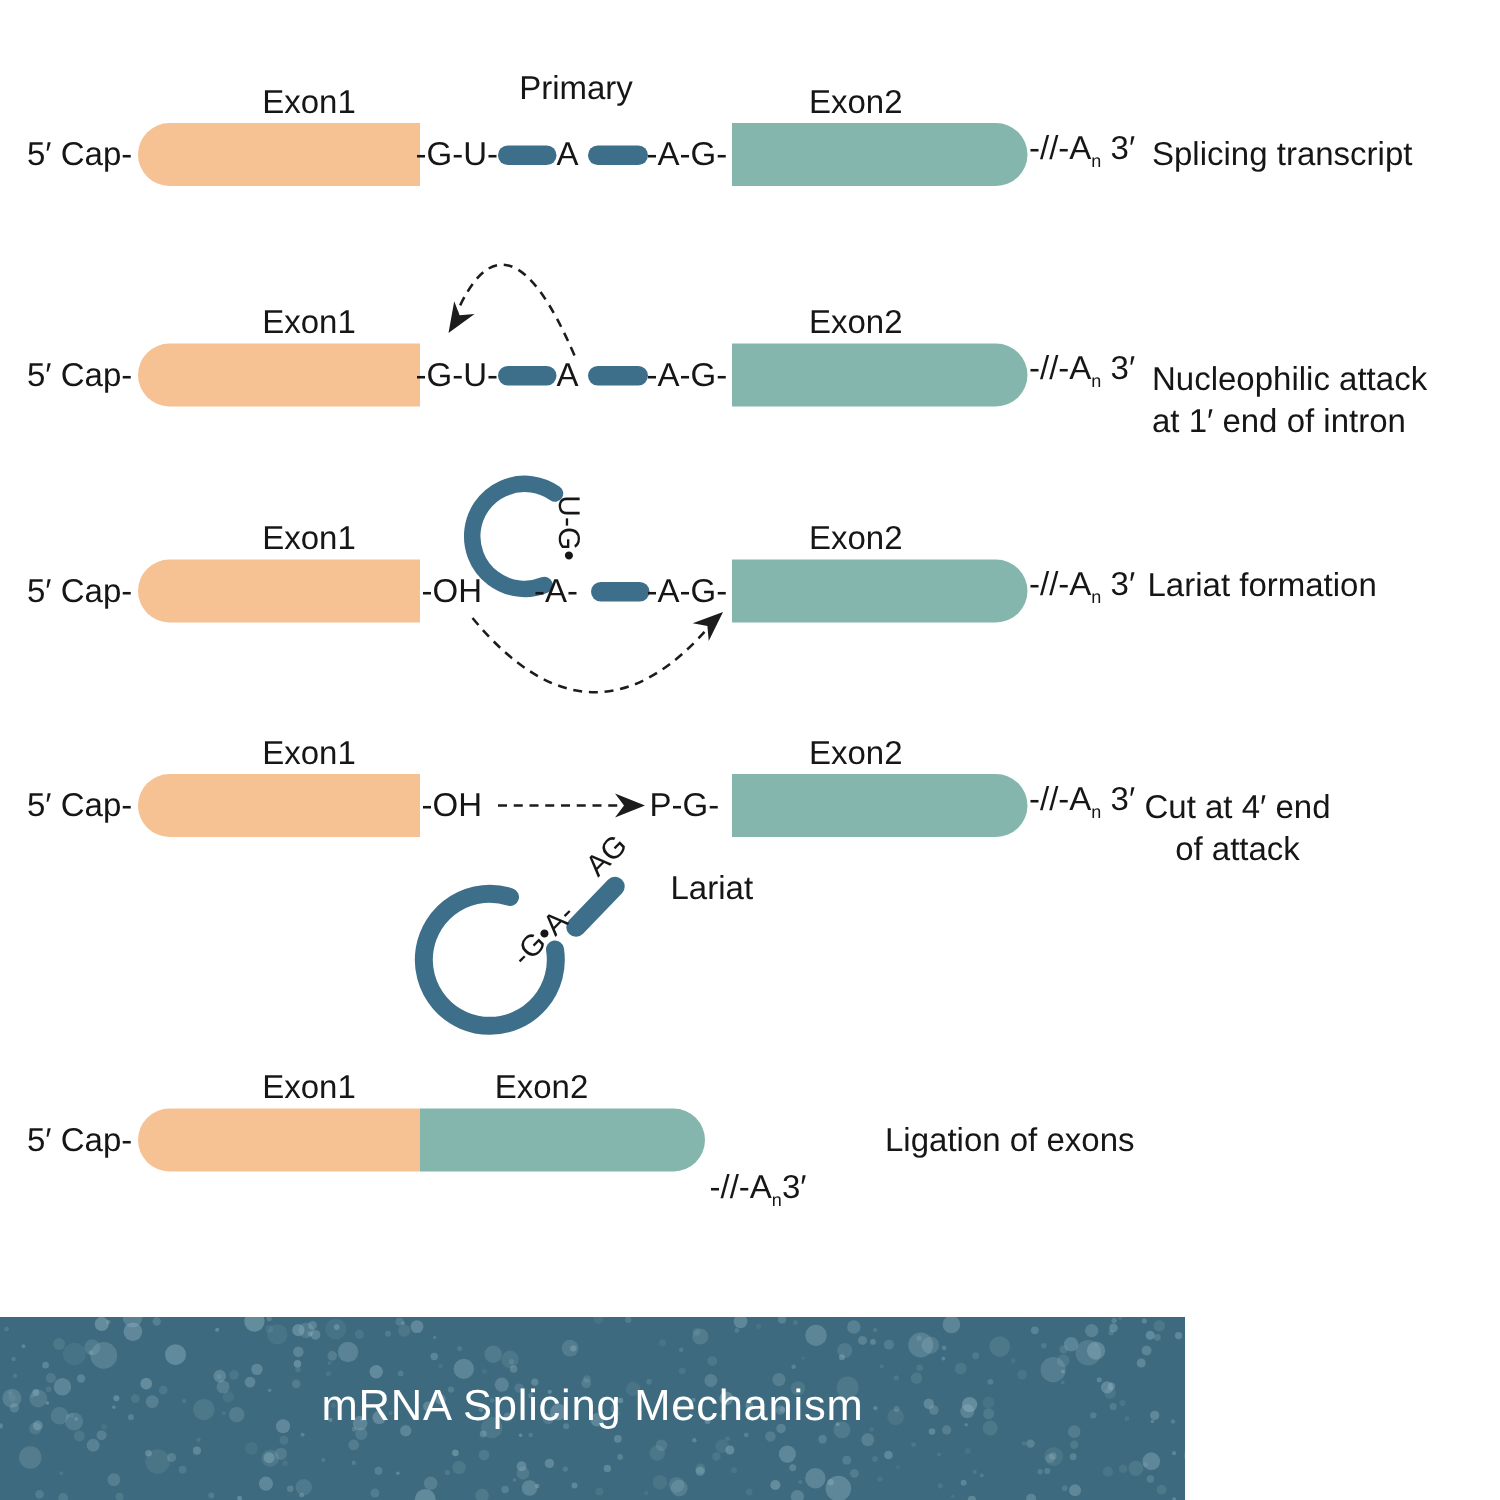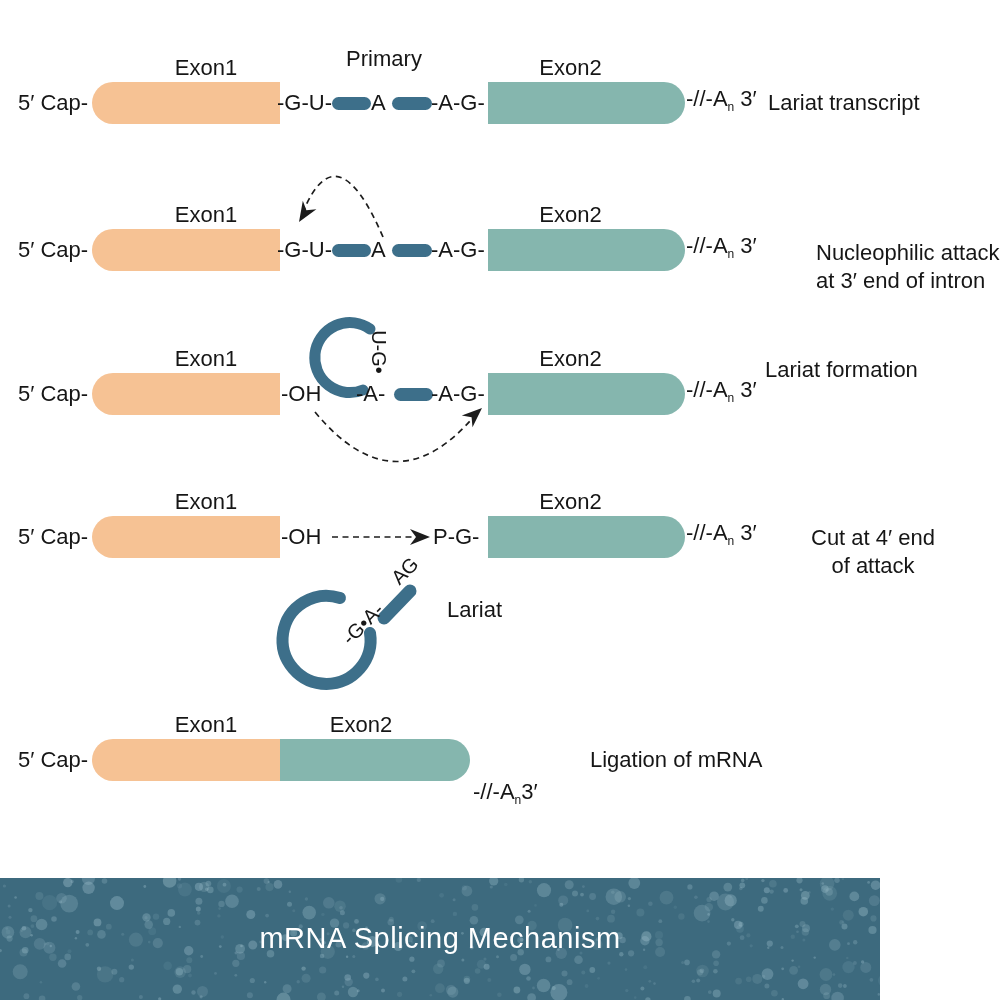--- a/index.html
+++ b/index.html
@@ -2,115 +2,115 @@
 <html style="--exon1: #f6c294; --exon2: #85b6ae; --intron: #3d6f8a; --banner_bg: #3d6a7e; --banner_text: #ffffff; --text: #161616; --speckle: #9fc0cc;"><head>
 <meta charset="utf-8">
 <style>
   html,body{margin:0;padding:0;background:#fff;}
   .canvas{position:relative;width:1000px;height:1000px;background:#fff;overflow:hidden;
           font-family:"Liberation Sans","DejaVu Sans",sans-serif;}
   .t{position:absolute;font-size:22px;line-height:24px;transform:translateY(-50%);
      white-space:nowrap;color:var(--text);}
   .t sub{font-size:12px;}
   .lbl{position:absolute;font-size:22px;line-height:24px;text-align:center;color:var(--text);white-space:nowrap;}
-  .cap2{position:absolute;font-size:22px;line-height:28px;color:var(--text);white-space:nowrap;margin-left:48px;}
+  .cap2{position:absolute;font-size:22px;line-height:28px;color:var(--text);white-space:nowrap;}
   .ctr{text-align:center;}
   .exon{position:absolute;height:42px;z-index:1;}
   .e1{background:var(--exon1);}
   .e2{background:var(--exon2);}
   .rl{border-radius:21px 0 0 21px;}
   .rr{border-radius:0 21px 21px 0;}
   .ibar{position:absolute;width:39px;height:13px;border-radius:7px;background:var(--intron);z-index:1;}
   .rot{position:absolute;font-size:20px;color:var(--text);white-space:nowrap;
        transform:translate(-50%,-50%) rotate(90deg);}
   .rot45{position:absolute;font-size:20px;color:var(--text);white-space:nowrap;
        transform:translate(-50%,-50%) rotate(-45deg);}
   .overlay{position:absolute;left:0;top:0;z-index:2;pointer-events:none;}
   .dash{fill:none;stroke:#1c1c1c;stroke-width:1.7;stroke-dasharray:6 4.5;}
   .dart{fill:#1c1c1c;stroke:none;}
   .loop{fill:none;stroke:var(--intron);stroke-width:11;stroke-linecap:round;}
   .loop2{stroke-width:12;}
   .tailbar{stroke:var(--intron);stroke-width:13;stroke-linecap:round;}
   .txt{z-index:3;}
-  .banner{position:absolute;left:0;top:878px;width:880px;height:122px;background:var(--banner_bg);overflow:hidden;z-index:4;}
+  .banner{position:absolute;left:0;top:878px;width:790px;height:122px;background:var(--banner_bg);overflow:hidden;z-index:4;}
   .banner-title{position:absolute;left:0;top:60px;width:100%;text-align:center;transform:translateY(-50%);
      font-size:29px;letter-spacing:.5px;color:var(--banner_text);}
 </style>
 </head>
 <body>
 
 <div class="canvas">
 
   <div class="t txt" style="left:18px;top:103px">5′ Cap-</div>
   <div class="lbl txt" style="left:112px;top:56px;width:188px">Exon1</div>
   <div class="lbl txt" style="left:324px;top:47px;width:120px">Primary</div>
   <div class="lbl txt" style="left:472px;top:56px;width:197px">Exon2</div>
   <div class="exon e1 rl" style="left:92px;top:82px;width:188px"></div>
   <div class="t txt" style="left:277px;top:103px">-G-U-</div>
   <div class="ibar" style="left:332px;top:97px"></div>
   <div class="t txt" style="left:371px;top:103px">A</div>
   <div class="ibar" style="left:392px;top:97px;width:40px"></div>
   <div class="t txt" style="left:431px;top:103px">-A-G-</div>
   <div class="exon e2 rr" style="left:488px;top:82px;width:197px"></div>
   <div class="t txt" style="left:686px;top:103px"><span>-//-A</span><sub>n</sub><span> 3′</span></div>
-  <div class="t txt" style="left:768px;top:103px">Lariat transcript</div>
+  <div class="t txt" style="left:768px;top:103px">Splicing transcript</div>
 
   <div class="t txt" style="left:18px;top:250px">5′ Cap-</div>
   <div class="lbl txt" style="left:112px;top:203px;width:188px">Exon1</div>
   <div class="lbl txt" style="left:472px;top:203px;width:197px">Exon2</div>
   <div class="exon e1 rl" style="left:92px;top:229px;width:188px"></div>
   <div class="t txt" style="left:277px;top:250px">-G-U-</div>
   <div class="ibar" style="left:332px;top:244px"></div>
   <div class="t txt" style="left:371px;top:250px">A</div>
   <div class="ibar" style="left:392px;top:244px;width:40px"></div>
   <div class="t txt" style="left:431px;top:250px">-A-G-</div>
   <div class="exon e2 rr" style="left:488px;top:229px;width:197px"></div>
   <div class="t txt" style="left:686px;top:250px"><span>-//-A</span><sub>n</sub><span> 3′</span></div>
   <div class="cap2 txt" style="left:768px;top:239px">
     <div>Nucleophilic attack</div>
-    <div>at 3′ end of intron</div>
+    <div>at 1′ end of intron</div>
   </div>
 
   <div class="t txt" style="left:18px;top:394px">5′ Cap-</div>
   <div class="lbl txt" style="left:112px;top:347px;width:188px">Exon1</div>
   <div class="lbl txt" style="left:472px;top:347px;width:197px">Exon2</div>
   <div class="exon e1 rl" style="left:92px;top:373px;width:188px"></div>
   <div class="t txt" style="left:281px;top:394px">-OH</div>
   <div class="rot txt" style="left:378px;top:352px">U-G•</div>
   <div class="t txt" style="left:356px;top:394px">-A-</div>
   <div class="ibar" style="left:394px;top:388px"></div>
   <div class="t txt" style="left:431px;top:394px">-A-G-</div>
   <div class="exon e2 rr" style="left:488px;top:373px;width:197px"></div>
   <div class="t txt" style="left:686px;top:394px"><span>-//-A</span><sub>n</sub><span> 3′</span></div>
-  <div class="t txt" style="left:765px;top:370px">Lariat formation</div>
+  <div class="t txt" style="left:765px;top:390px">Lariat formation</div>
 
   <div class="t txt" style="left:18px;top:537px">5′ Cap-</div>
   <div class="lbl txt" style="left:112px;top:490px;width:188px">Exon1</div>
   <div class="lbl txt" style="left:472px;top:490px;width:197px">Exon2</div>
   <div class="exon e1 rl" style="left:92px;top:516px;width:188px"></div>
   <div class="t txt" style="left:281px;top:537px">-OH</div>
   <div class="t txt" style="left:433px;top:537px">P-G-</div>
   <div class="exon e2 rr" style="left:488px;top:516px;width:197px"></div>
   <div class="t txt" style="left:686px;top:537px"><span>-//-A</span><sub>n</sub><span> 3′</span></div>
   <div class="cap2 ctr txt" style="left:760px;top:524px;width:130px">
     <div>Cut at 4′ end</div>
     <div>of attack</div>
   </div>
 
   <div class="rot45 txt" style="left:363px;top:624px">-G•A-</div>
   <div class="rot45 txt" style="left:405px;top:571px">AG</div>
-  <div class="t txt" style="left:447px;top:610px">Lariat</div>
+  <div class="t txt" style="left:447px;top:592px">Lariat</div>
 
   <div class="t txt" style="left:18px;top:760px">5′ Cap-</div>
   <div class="lbl txt" style="left:112px;top:713px;width:188px">Exon1</div>
   <div class="lbl txt" style="left:266px;top:713px;width:190px">Exon2</div>
   <div class="exon e1 rl" style="left:92px;top:739px;width:188px"></div>
   <div class="exon e2 rr" style="left:280px;top:739px;width:190px"></div>
   <div class="t txt" style="left:473px;top:796px"><span>-//-A</span><sub>n</sub><span>3′</span></div>
-  <div class="t txt" style="left:590px;top:760px">Ligation of mRNA</div>
+  <div class="t txt" style="left:590px;top:760px">Ligation of exons</div>
 
   <svg class="overlay" width="1000" height="1000" viewBox="0 0 1000 1000">
     <path class="dash" d="M 383 237 Q 337 130 303 212"></path>
     <path class="dart" d="M0 0 L-20 -8 L-14 0 L-20 8 Z" transform="translate(299,222) rotate(122)"></path>
 
     <path class="loop" d="M 370 329 A 35 35 0 1 0 363 390"></path>
     <path class="dash" d="M 315 412 Q 396 510 476 414"></path>
     <path class="dart" d="M0 0 L-20 -8 L-14 0 L-20 8 Z" transform="translate(482,408) rotate(-42)"></path>
 
     <path class="dash" d="M 332 537 L 414 537"></path>

